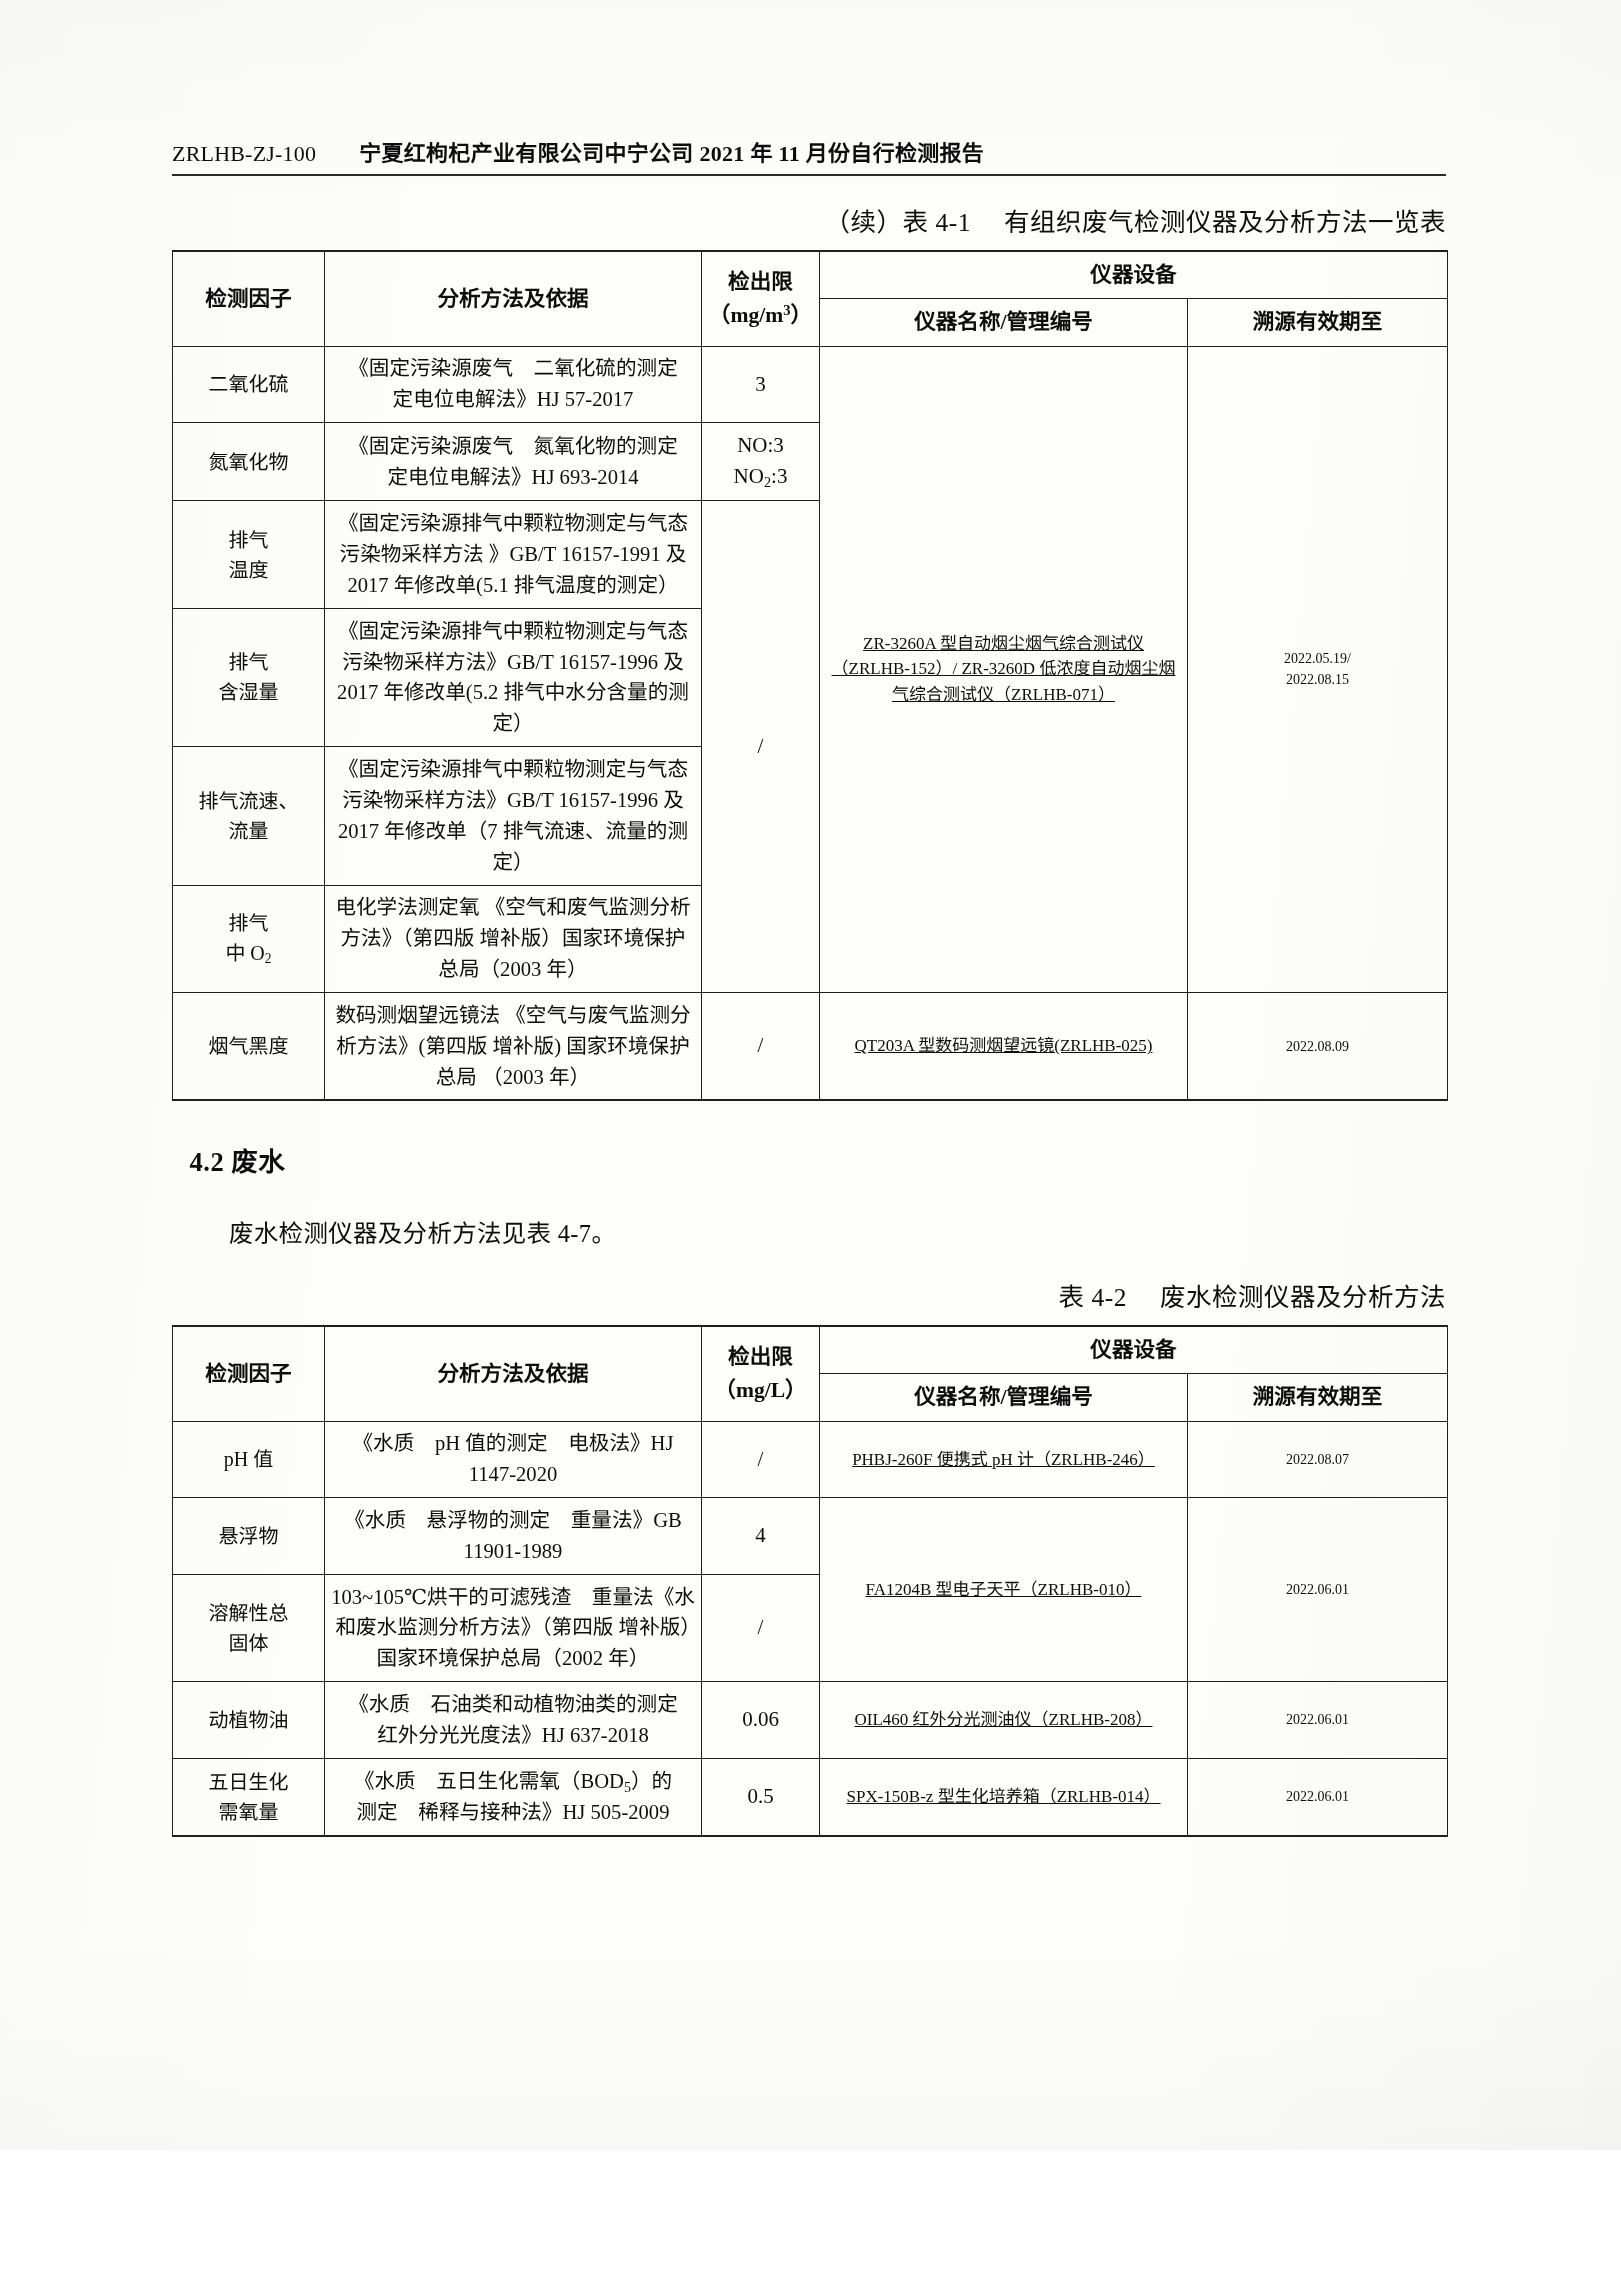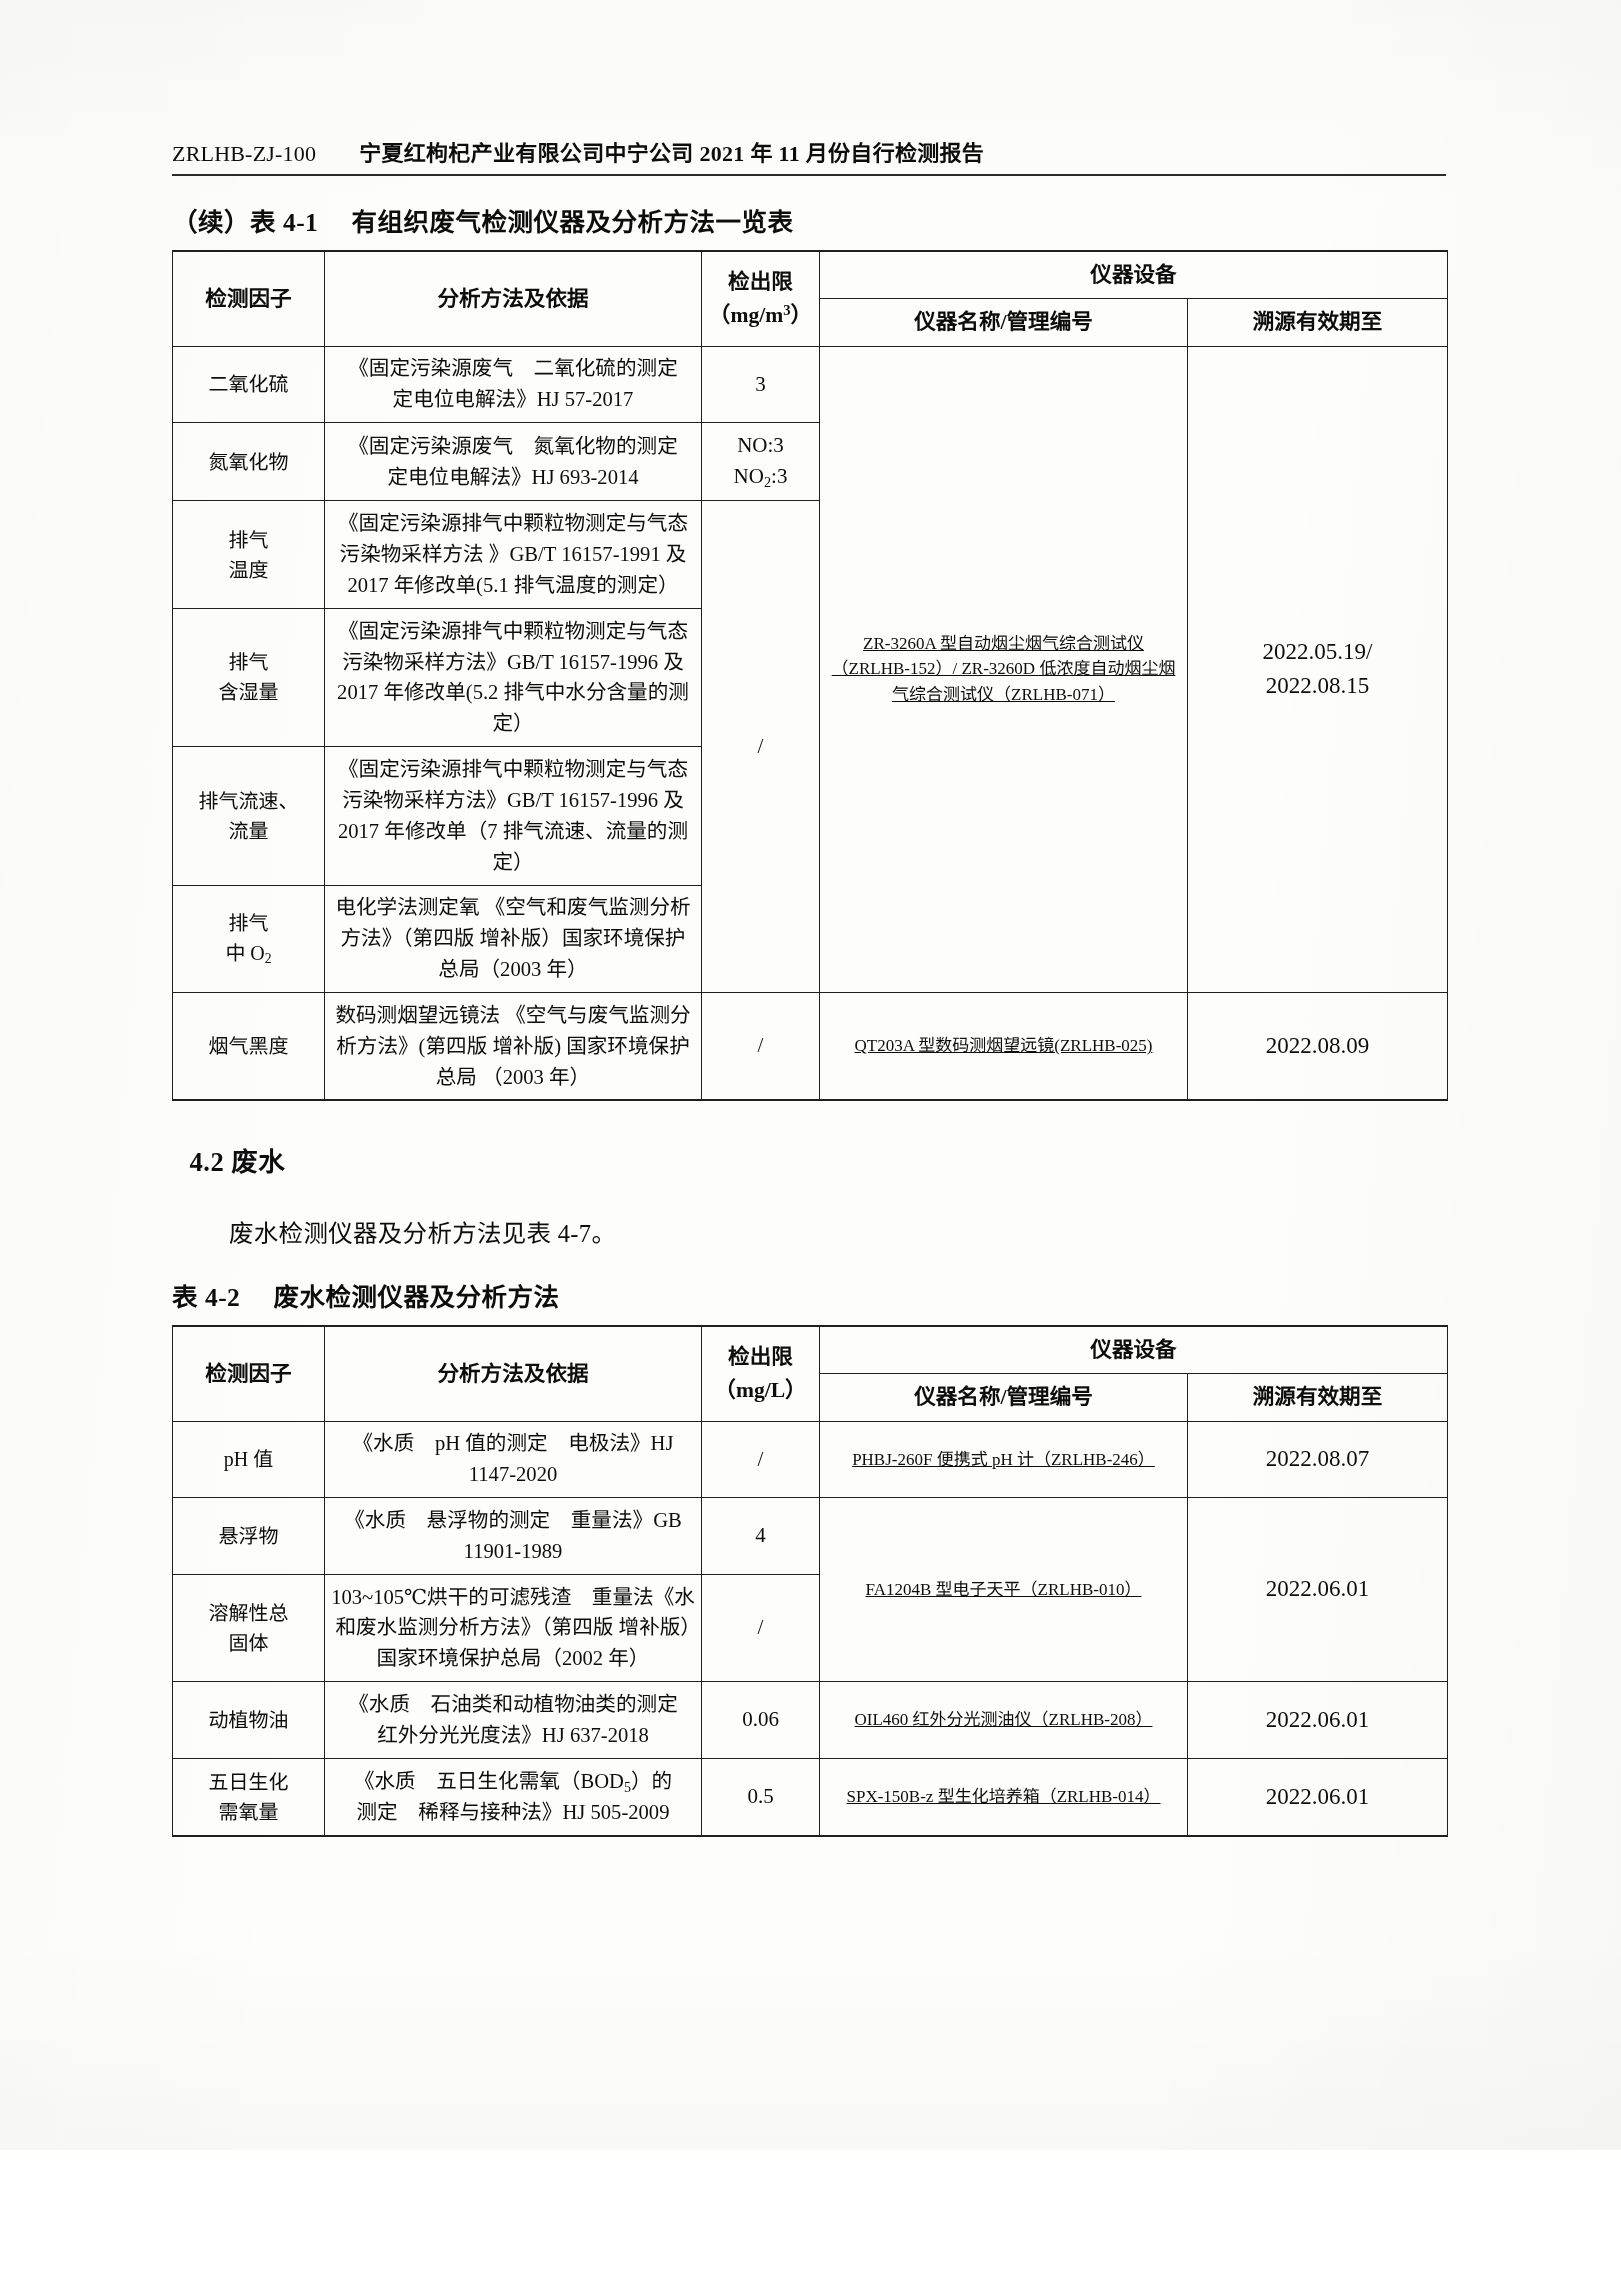--- a/index.html
+++ b/index.html
@@ -57,23 +57,23 @@
     letter-spacing: 0.3px;
   }
   .head-rule {
     margin-top: 6.9px;
     border-top: 2.4px solid #2b2b2b;
     width: 1274px;
   }
 
   
   .table-caption {
-    text-align: left;
+    text-align: right;
     font-size: 25.5px;
-    font-weight: bold;
+    font-weight: normal;
     letter-spacing: 0.5px;
     margin: 25.5px 0 11.8px 0;
     font-family: "Liberation Serif", "DejaVu Serif", serif;
   }
   .table-caption.cap2 { margin-top: 27px; }
   .gap-wide { display: inline-block; width: 33px; }
 
   
   table.doc {
     border-collapse: collapse;
@@ -100,21 +100,21 @@
 
   .cell-method {
     font-size: 20.6px;
     line-height: 1.52;
     padding-left: 11.8px;
     padding-right: 11.8px;
   }
   .cell-factor { font-size: 20px; }
   .cell-num { font-size: 21px; }
   .cell-instr { font-size: 17px; line-height: 1.55; text-decoration: underline; }
-  .cell-date { font-size: 23px; line-height: 1.55; white-space: nowrap; }
+  .cell-date { font-size: 14px; line-height: 1.55; white-space: nowrap; }
   sub { font-size: 0.68em; vertical-align: -0.25em; }
   sup { font-size: 0.68em; vertical-align: 0.45em; }
 
   
   .section-head {
     margin: 39px 0 0 17.6px;
     font-size: 26.5px;
     font-weight: bold;
     letter-spacing: 0.5px;
   }

